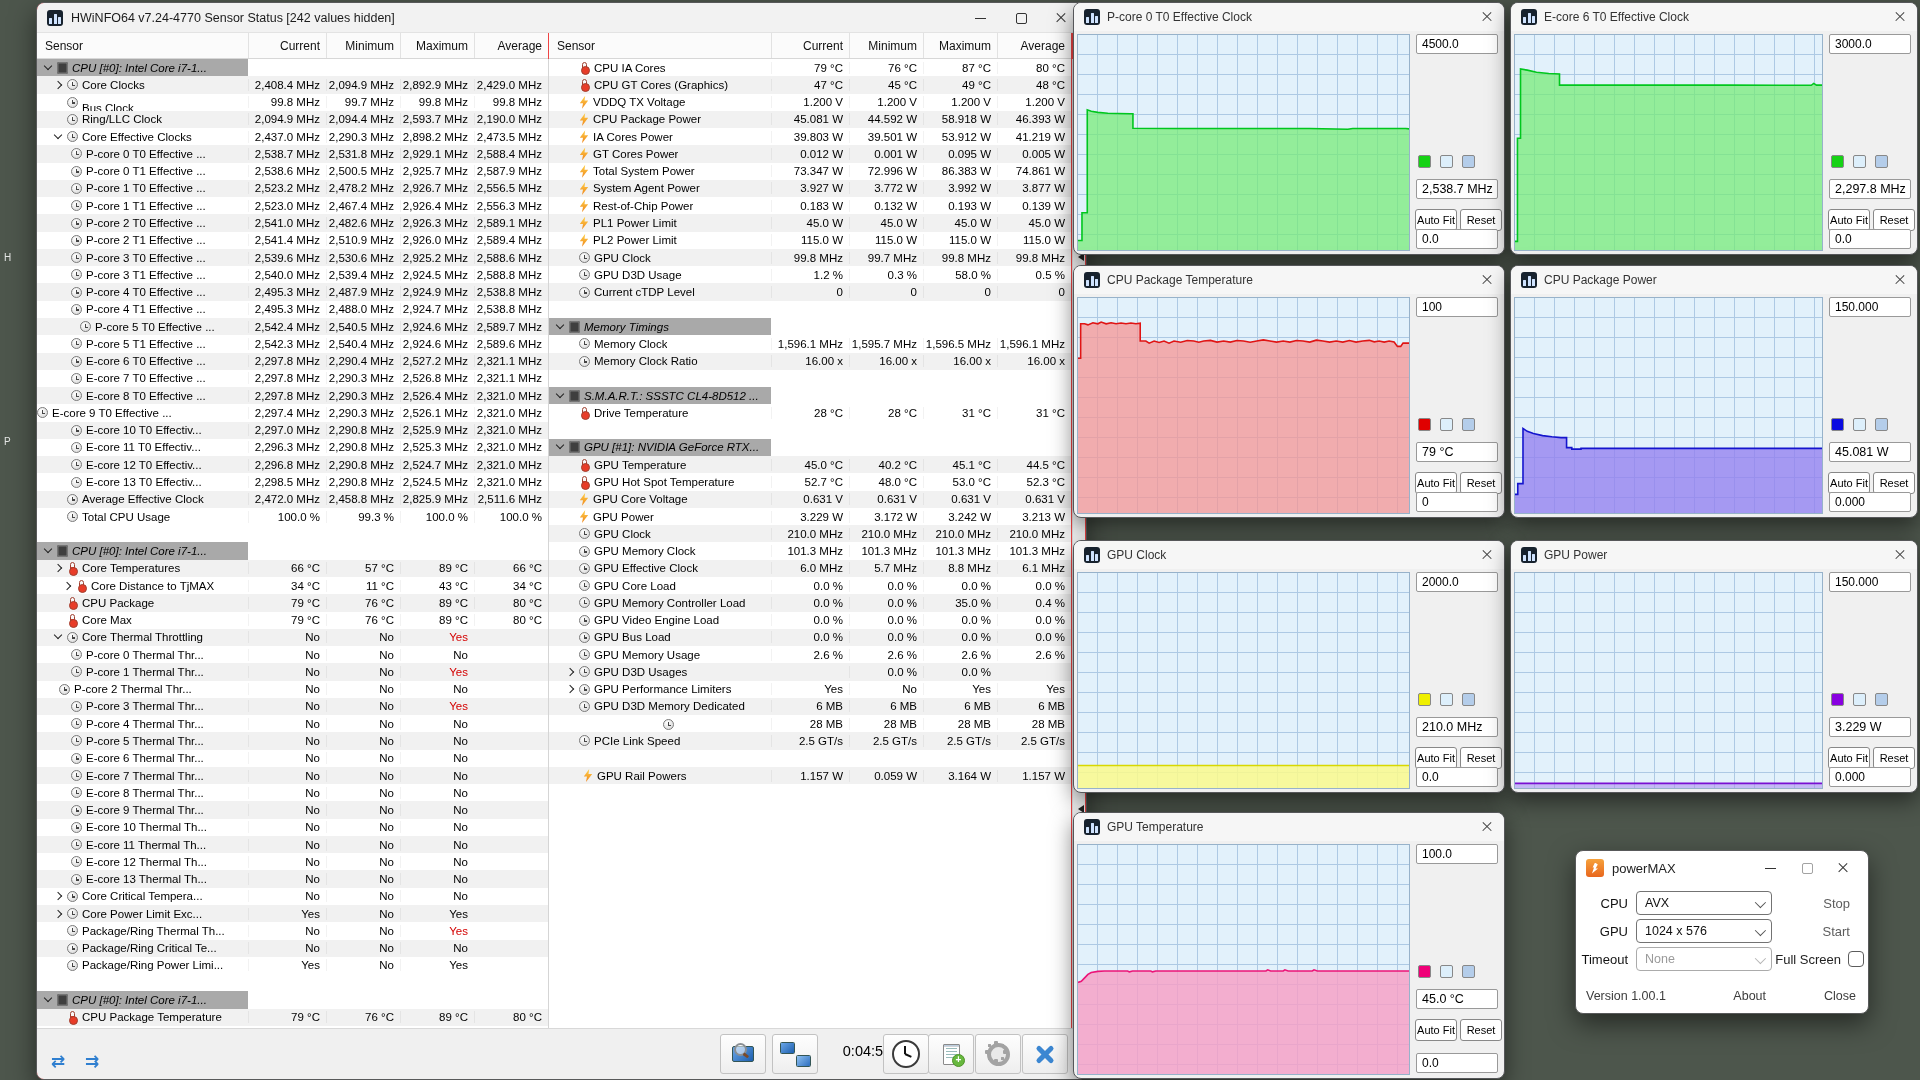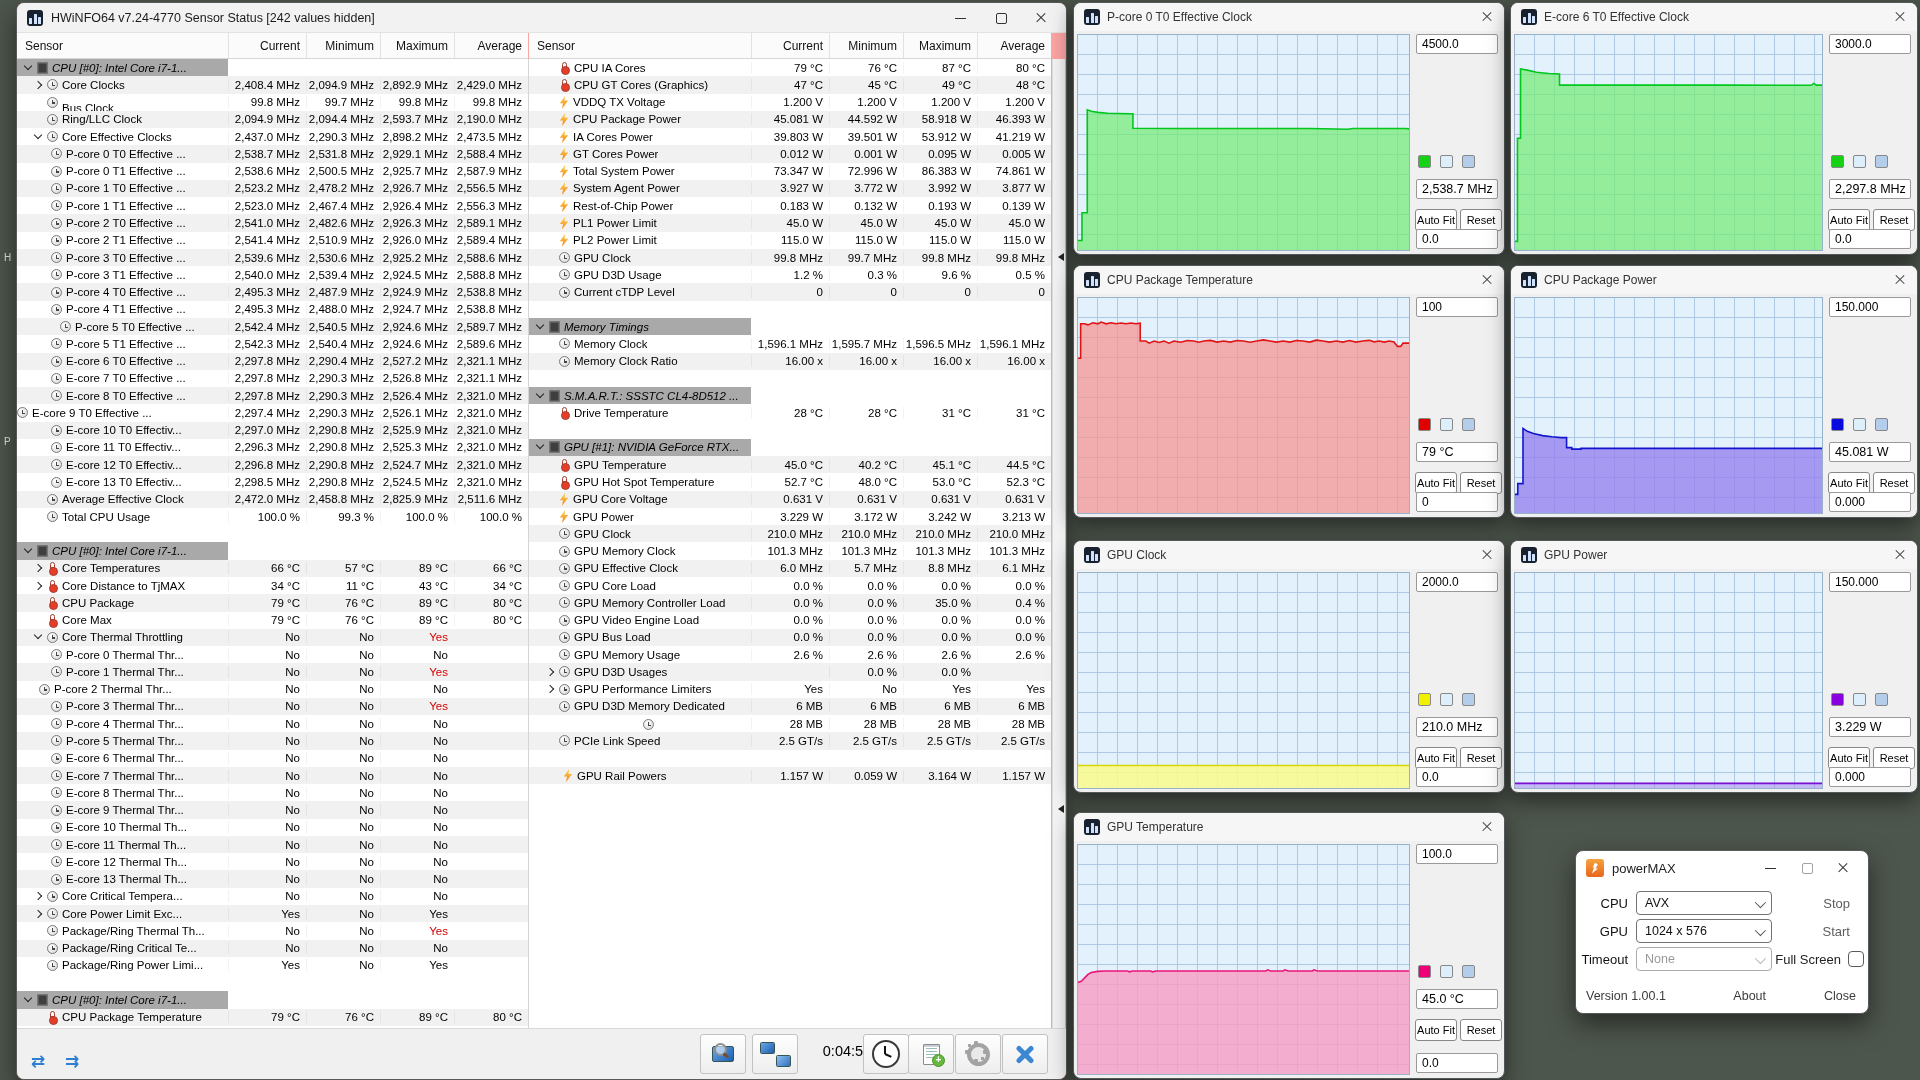--- a/index.html
+++ b/index.html
@@ -1,21 +1,21 @@
 <!DOCTYPE html>
 <html><head>
 <meta charset="utf-8">
 <style>
   html,body{margin:0;padding:0;width:1920px;height:1080px;overflow:hidden;
     background:#4d564c;font-family:"Liberation Sans","DejaVu Sans",sans-serif;
     -webkit-font-smoothing:antialiased;}
   .win{position:absolute;background:#fff;border:1px solid #58595a;border-radius:8px;
     box-shadow:0 10px 26px rgba(0,0,0,.5);overflow:hidden;}
   
-  #mainwin{left:16px;top:2px;width:1049px;height:1076px;background:#fca5a5;}
+  #mainwin{left:36px;top:2px;width:1049px;height:1076px;background:#ef4444;}
   .titlebar{position:absolute;left:0;top:0;right:0;height:30px;background:#f2f2f2;
     display:flex;align-items:center;gap:8px;padding:0 10px;box-sizing:border-box;
     border-bottom:1px solid #e3e3e3;}
   .titlebar .ttext{font-size:12.5px;color:#1b1b1b;white-space:nowrap;overflow:hidden;}
   .appicon{width:16px;height:16px;border-radius:3px;background:#17222e;display:flex;
     align-items:flex-end;justify-content:center;gap:1.5px;padding:2px;box-sizing:border-box;flex:none;}
   .appicon i{display:block;width:3px;background:#cfe3ff;border-radius:.5px;}
   .appicon i:nth-child(1){height:6px}.appicon i:nth-child(2){height:10px}.appicon i:nth-child(3){height:7px}
   .winbtns{margin-left:auto;display:flex;align-items:center;gap:26px;padding-right:8px;}
   .wb{width:14px;height:14px;position:relative;cursor:default;}
@@ -472,21 +472,21 @@
           <span class="chev r"></span>
           <span class="ic ic-thermo"></span>
           <span style="overflow: hidden; text-overflow: clip;">Core Temperatures</span>
         </div>
         <div class="cv">66 °C</div>
         <div class="cv">57 °C</div>
         <div class="cv">89 °C</div>
         <div class="cv">66 °C</div>
       </div>
       <div class="srow">
-        <div class="cl" style="padding-left: 16px;">
+        <div class="cl" style="padding-left: 25px;">
           <span class="chev r"></span>
           <span class="ic ic-thermo"></span>
           <span style="overflow: hidden; text-overflow: clip;">Core Distance to TjMAX</span>
         </div>
         <div class="cv">34 °C</div>
         <div class="cv">11 °C</div>
         <div class="cv">43 °C</div>
         <div class="cv">34 °C</div>
       </div>
       <div class="srow stripe">
@@ -881,21 +881,21 @@
         <div class="cv">99.8 MHz</div>
       </div>
       <div class="srow">
         <div class="cl" style="padding-left: 16px;">
           <span class="sp10"></span>
           <span class="ic ic-clock"></span>
           <span style="overflow: hidden; text-overflow: clip;">GPU D3D Usage</span>
         </div>
         <div class="cv">1.2 %</div>
         <div class="cv">0.3 %</div>
-        <div class="cv">9.6 %</div>
+        <div class="cv">58.0 %</div>
         <div class="cv">0.5 %</div>
       </div>
       <div class="srow stripe">
         <div class="cl" style="padding-left: 16px;">
           <span class="sp10"></span>
           <span class="ic ic-clock"></span>
           <span style="overflow: hidden; text-overflow: clip;">Current cTDP Level</span>
         </div>
         <div class="cv">0</div>
         <div class="cv">0</div>

